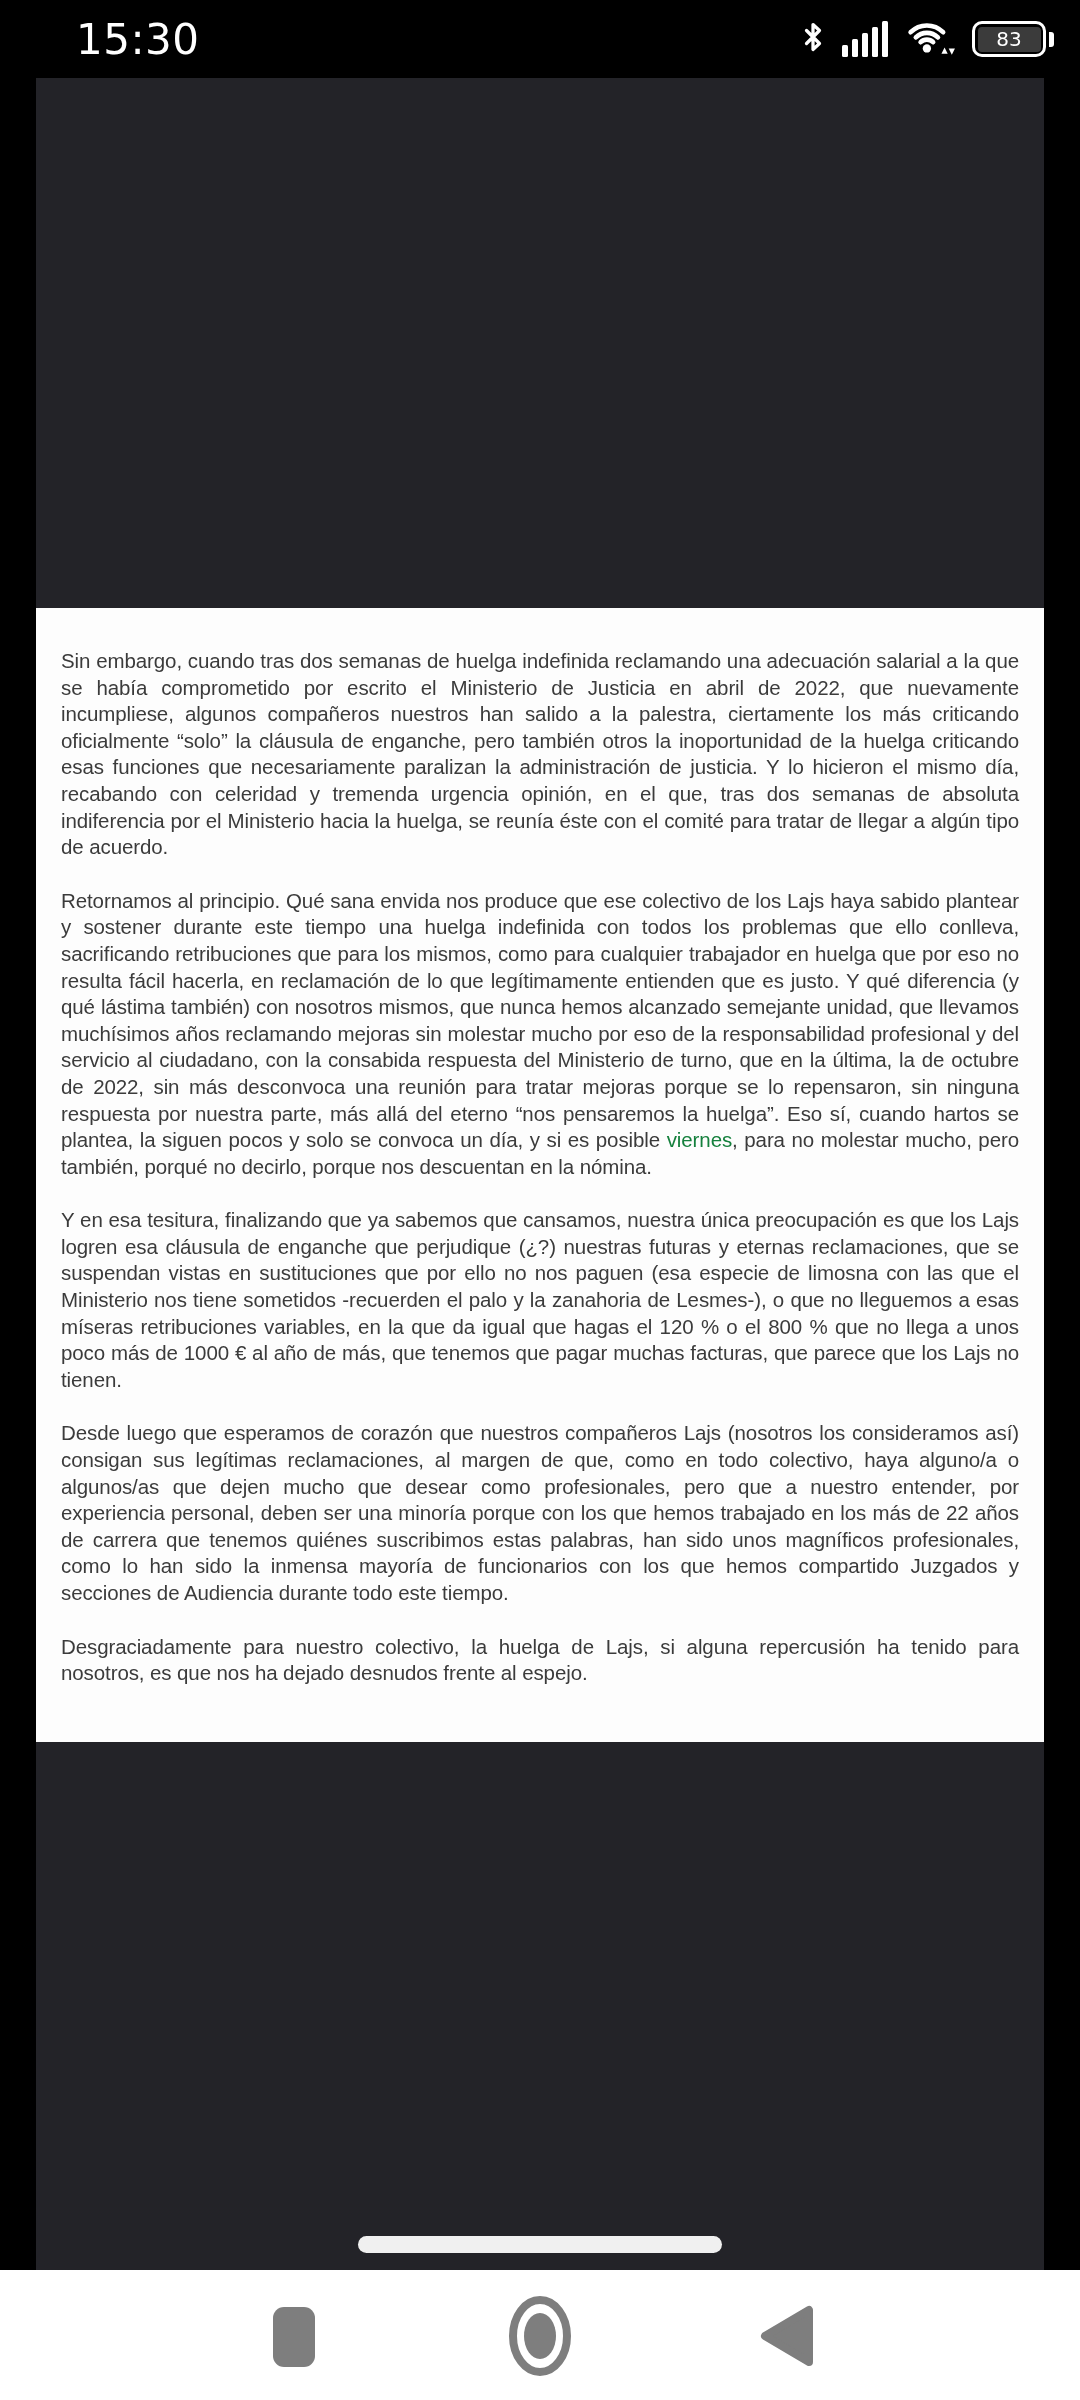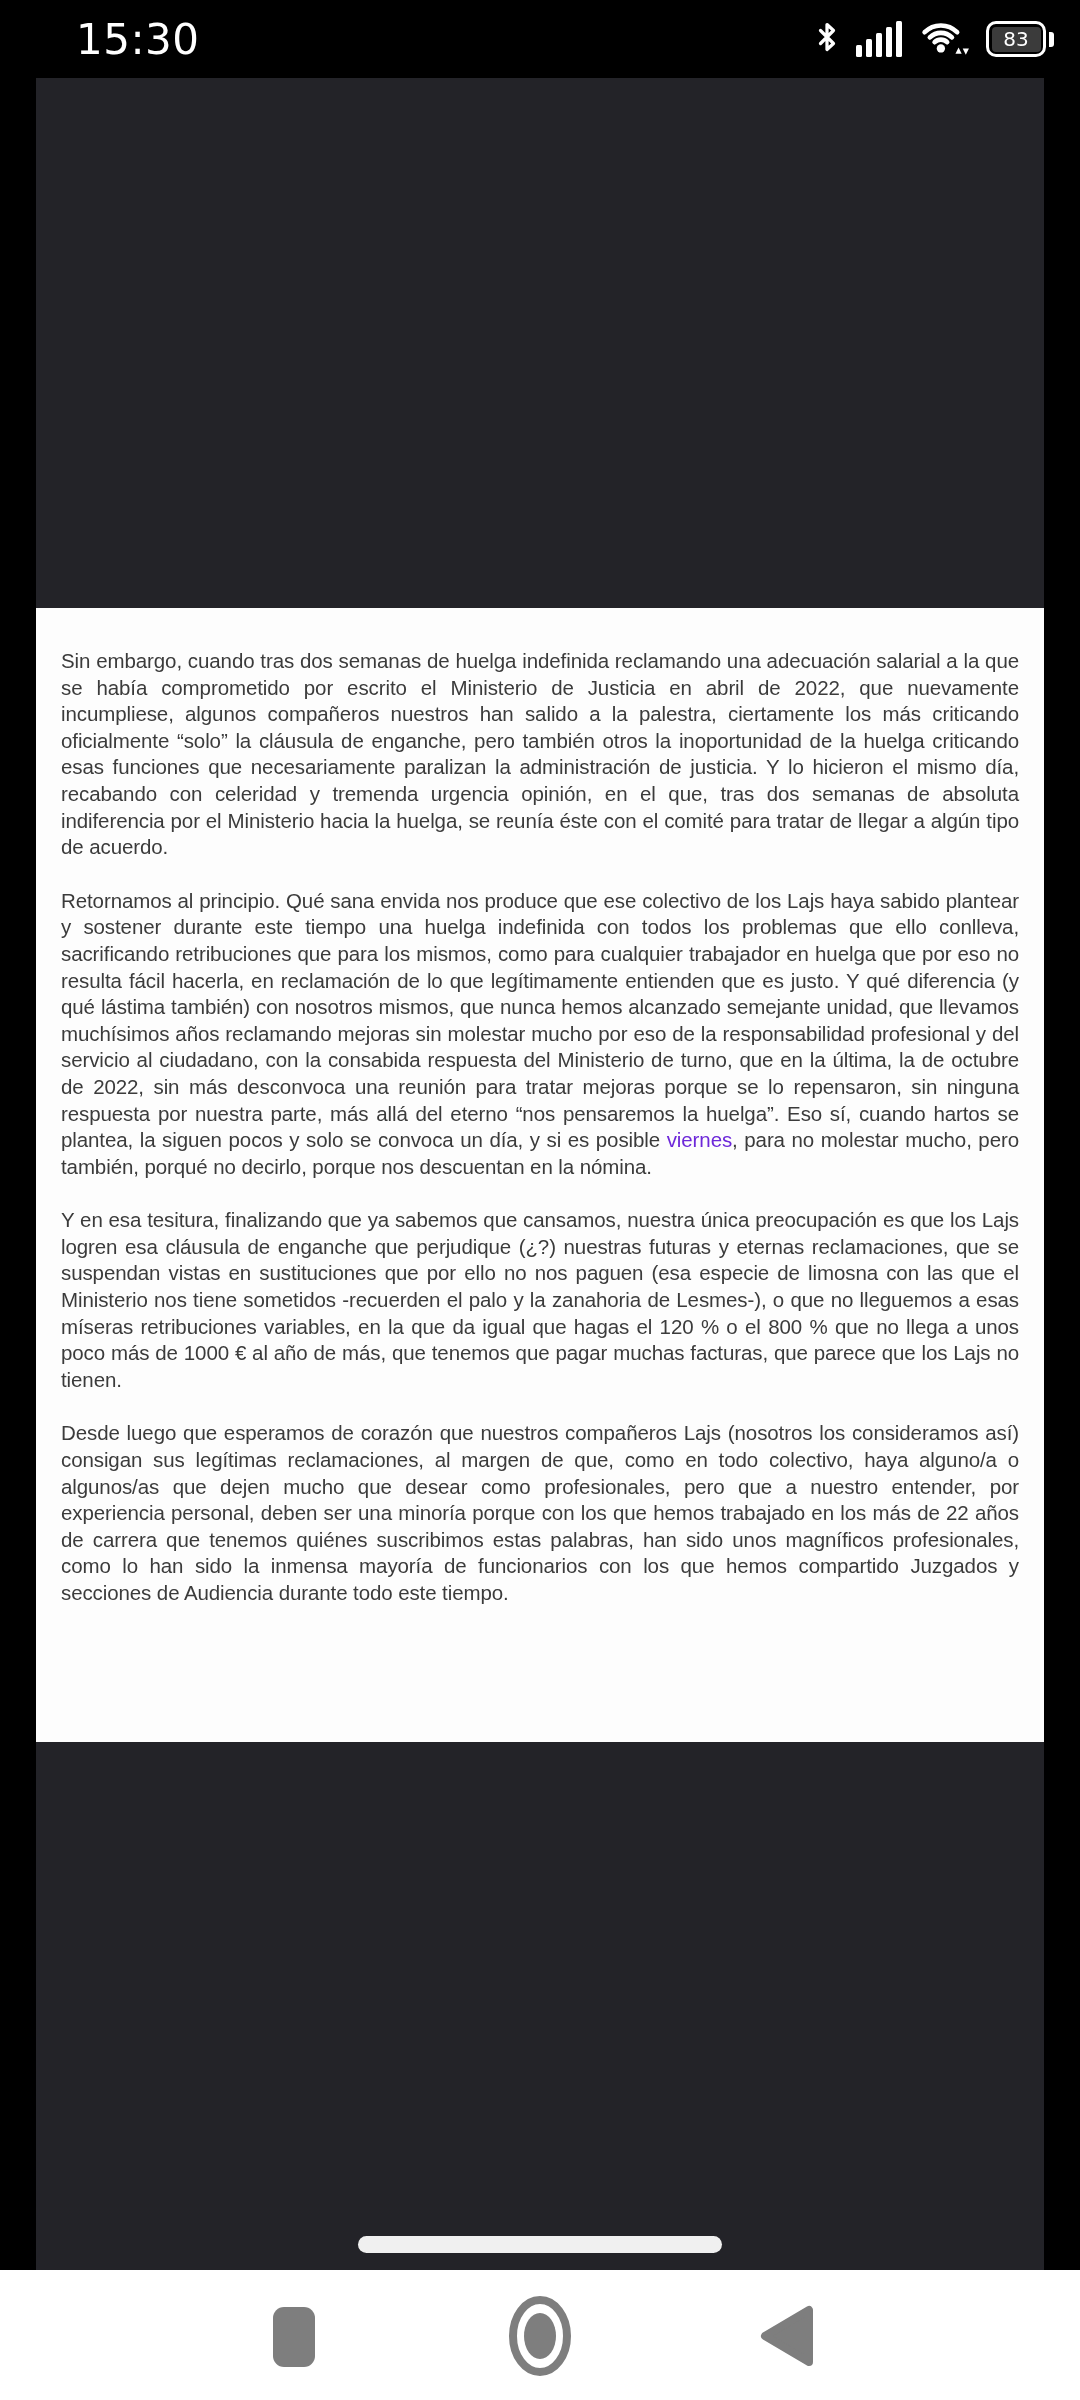--- a/index.html
+++ b/index.html
@@ -23,21 +23,21 @@
     color: #fff; font-size: 42px; font-family: "DejaVu Sans", sans-serif;
     letter-spacing: 0.5px;
   }
   .status-icons { display: flex; align-items: center; gap: 16px; }
   .sig-bars { display: flex; align-items: flex-end; gap: 4px; height: 36px; }
   .sig-bars i { display: block; width: 6px; background: #fff; border-radius: 1.5px; }
   .battery {
     display: flex; align-items: center;
   }
   .battery-body {
-    width: 60px; height: 36px;
+    width: 74px; height: 36px;
     border: 3.5px solid #fff; border-radius: 10px;
     padding: 2.5px;
   }
   .battery-fill {
     width: 100%; height: 100%;
     background: #3b3b3b; border-radius: 4px;
     display: flex; align-items: center; justify-content: center;
     color: #fff; font-size: 20px; font-family: "DejaVu Sans", sans-serif;
   }
   .battery-nub { width: 5px; height: 15px; background: #fff; border-radius: 0 3px 3px 0; margin-left: 3px; }
@@ -59,21 +59,21 @@
   }
   .page p {
     color: #3b3b3b;
     font-size: 20.5px;
     line-height: 26.6px;
     text-align: justify;
     margin-bottom: 27px;
     letter-spacing: -0.1px;
   }
   .page .closing { margin-top: 16px; text-align: left; }
-  .doclink { color: #6d28d9; cursor: pointer; }
+  .doclink { color: #15803d; cursor: pointer; }
 
   
   .gesture-pill {
     position: absolute; left: 50%; bottom: 17px;
     transform: translateX(-50%);
     width: 364px; height: 17px;
     background: #f0f0f0; border-radius: 9px;
   }
 
   
@@ -125,20 +125,21 @@
   </div>
 </div>
 
 <div class="viewer">
 
   <div class="page">
     <p>Sin embargo, cuando tras dos semanas de huelga indefinida reclamando una adecuación salarial a la que se había comprometido por escrito el Ministerio de Justicia en abril de 2022, que nuevamente incumpliese, algunos compañeros nuestros han salido a la palestra, ciertamente los más criticando oficialmente “solo” la cláusula de enganche, pero también otros la inoportunidad de la huelga criticando esas funciones que necesariamente paralizan la administración de justicia. Y lo hicieron el mismo día, recabando con celeridad y tremenda urgencia opinión, en el que, tras dos semanas de absoluta indiferencia por el Ministerio hacia la huelga, se reunía éste con el comité para tratar de llegar a algún tipo de acuerdo.</p>
     <p><span>Retornamos al principio. Qué sana envida nos produce que ese colectivo de los Lajs haya sabido plantear y sostener durante este tiempo una huelga indefinida con todos los problemas que ello conlleva, sacrificando retribuciones que para los mismos, como para cualquier trabajador en huelga que por eso no resulta fácil hacerla, en reclamación de lo que legítimamente entienden que es justo. Y qué diferencia (y qué lástima también) con nosotros mismos, que nunca hemos alcanzado semejante unidad, que llevamos muchísimos años reclamando mejoras sin molestar mucho por eso de la responsabilidad profesional y del servicio al ciudadano, con la consabida respuesta del Ministerio de turno, que en la última, la de octubre de 2022, sin más desconvoca una reunión para tratar mejoras porque se lo repensaron, sin ninguna respuesta por nuestra parte, más allá del eterno “nos pensaremos la huelga”. Eso sí, cuando hartos se plantea, la siguen pocos y solo se convoca un día, y si es posible </span><span class="doclink">viernes</span><span>, para no molestar mucho, pero también, porqué no decirlo, porque nos descuentan en la nómina.</span></p>
     <p>Y en esa tesitura, finalizando que ya sabemos que cansamos, nuestra única preocupación es que los Lajs logren esa cláusula de enganche que perjudique (¿?) nuestras futuras y eternas reclamaciones, que se suspendan vistas en sustituciones que por ello no nos paguen (esa especie de limosna con las que el Ministerio nos tiene sometidos -recuerden el palo y la zanahoria de Lesmes-), o que no lleguemos a esas míseras retribuciones variables, en la que da igual que hagas el 120 % o el 800 % que no llega a unos poco más de 1000 € al año de más, que tenemos que pagar muchas facturas, que parece que los Lajs no tienen.</p>
     <p>Desde luego que esperamos de corazón que nuestros compañeros Lajs (nosotros los consideramos así) consigan sus legítimas reclamaciones, al margen de que, como en todo colectivo, haya alguno/a o algunos/as que dejen mucho que desear como profesionales, pero que a nuestro entender, por experiencia personal, deben ser una minoría porque con los que hemos trabajado en los más de 22 años de carrera que tenemos quiénes suscribimos estas palabras, han sido unos magníficos profesionales, como lo han sido la inmensa mayoría de funcionarios con los que hemos compartido Juzgados y secciones de Audiencia durante todo este tiempo.</p>
+    <p>Desgraciadamente para nuestro colectivo, la huelga de Lajs, si alguna repercusión ha tenido para nosotros, es que nos ha dejado desnudos frente al espejo.</p>
   </div>
 
   <div class="gesture-pill"></div>
 </div>
 
 <div class="nav-bar">
   <button class="nav-btn">
     <span class="recents-square"></span>
   </button>
   <button class="nav-btn">

